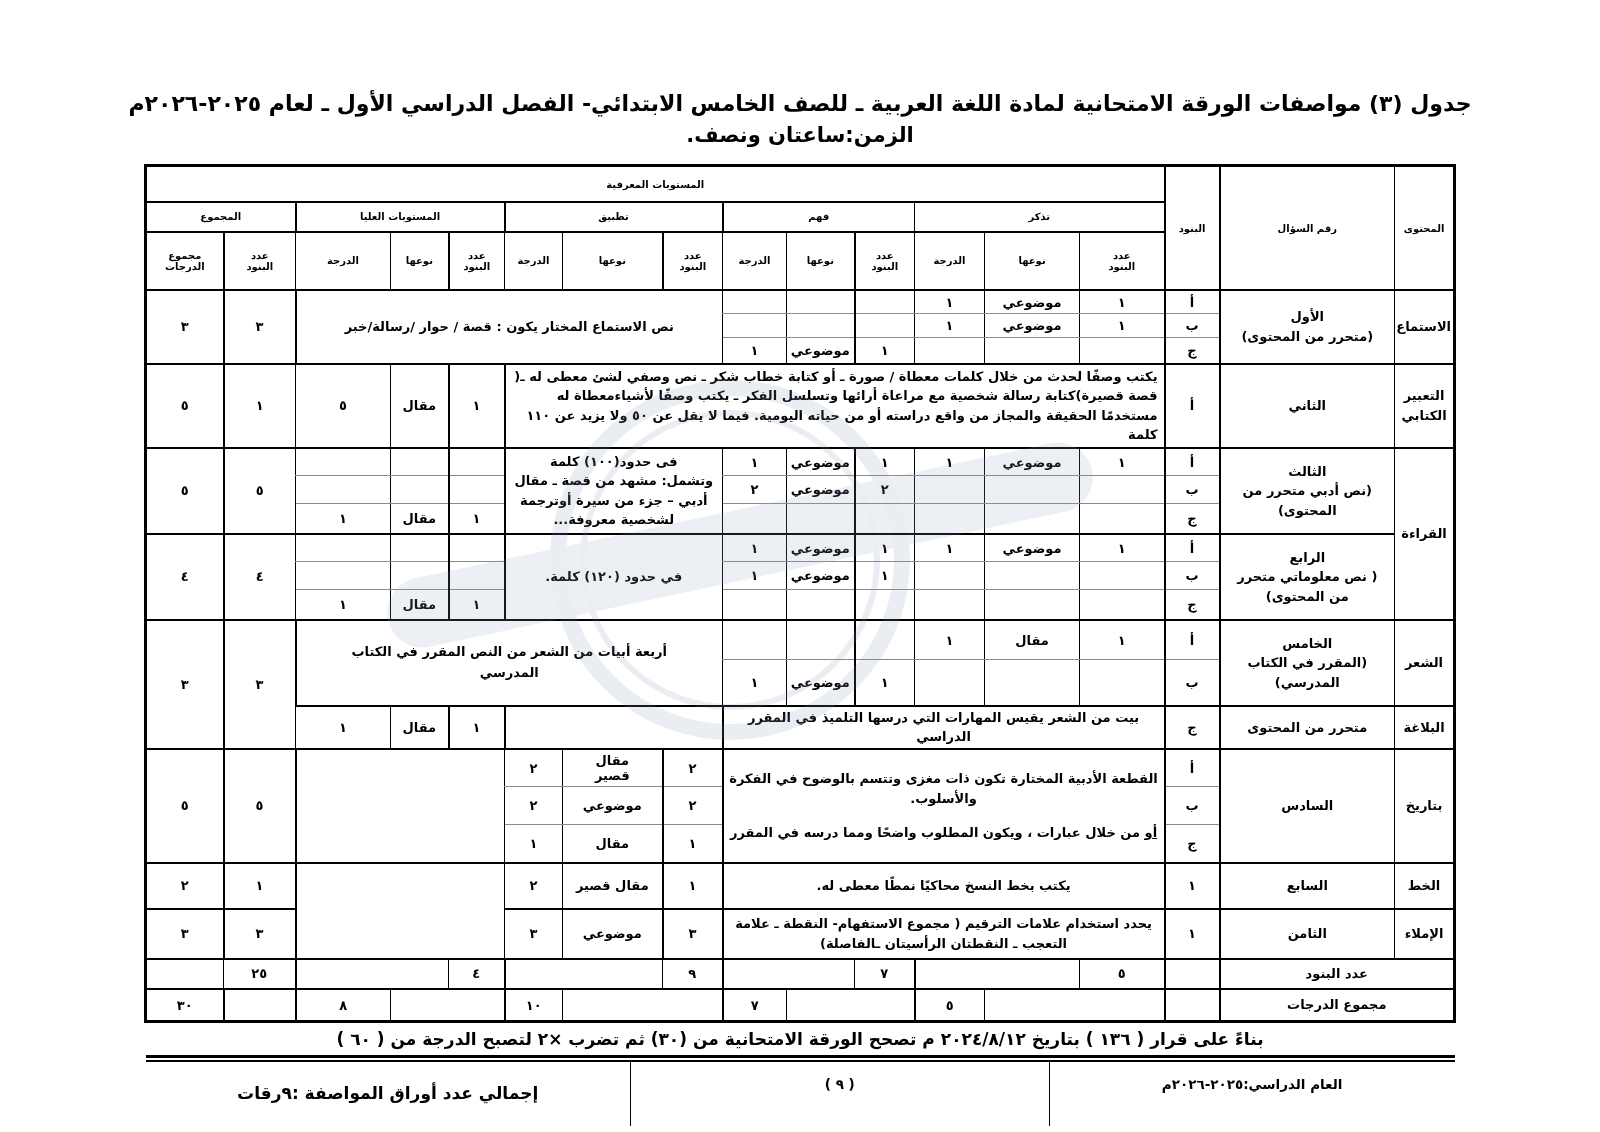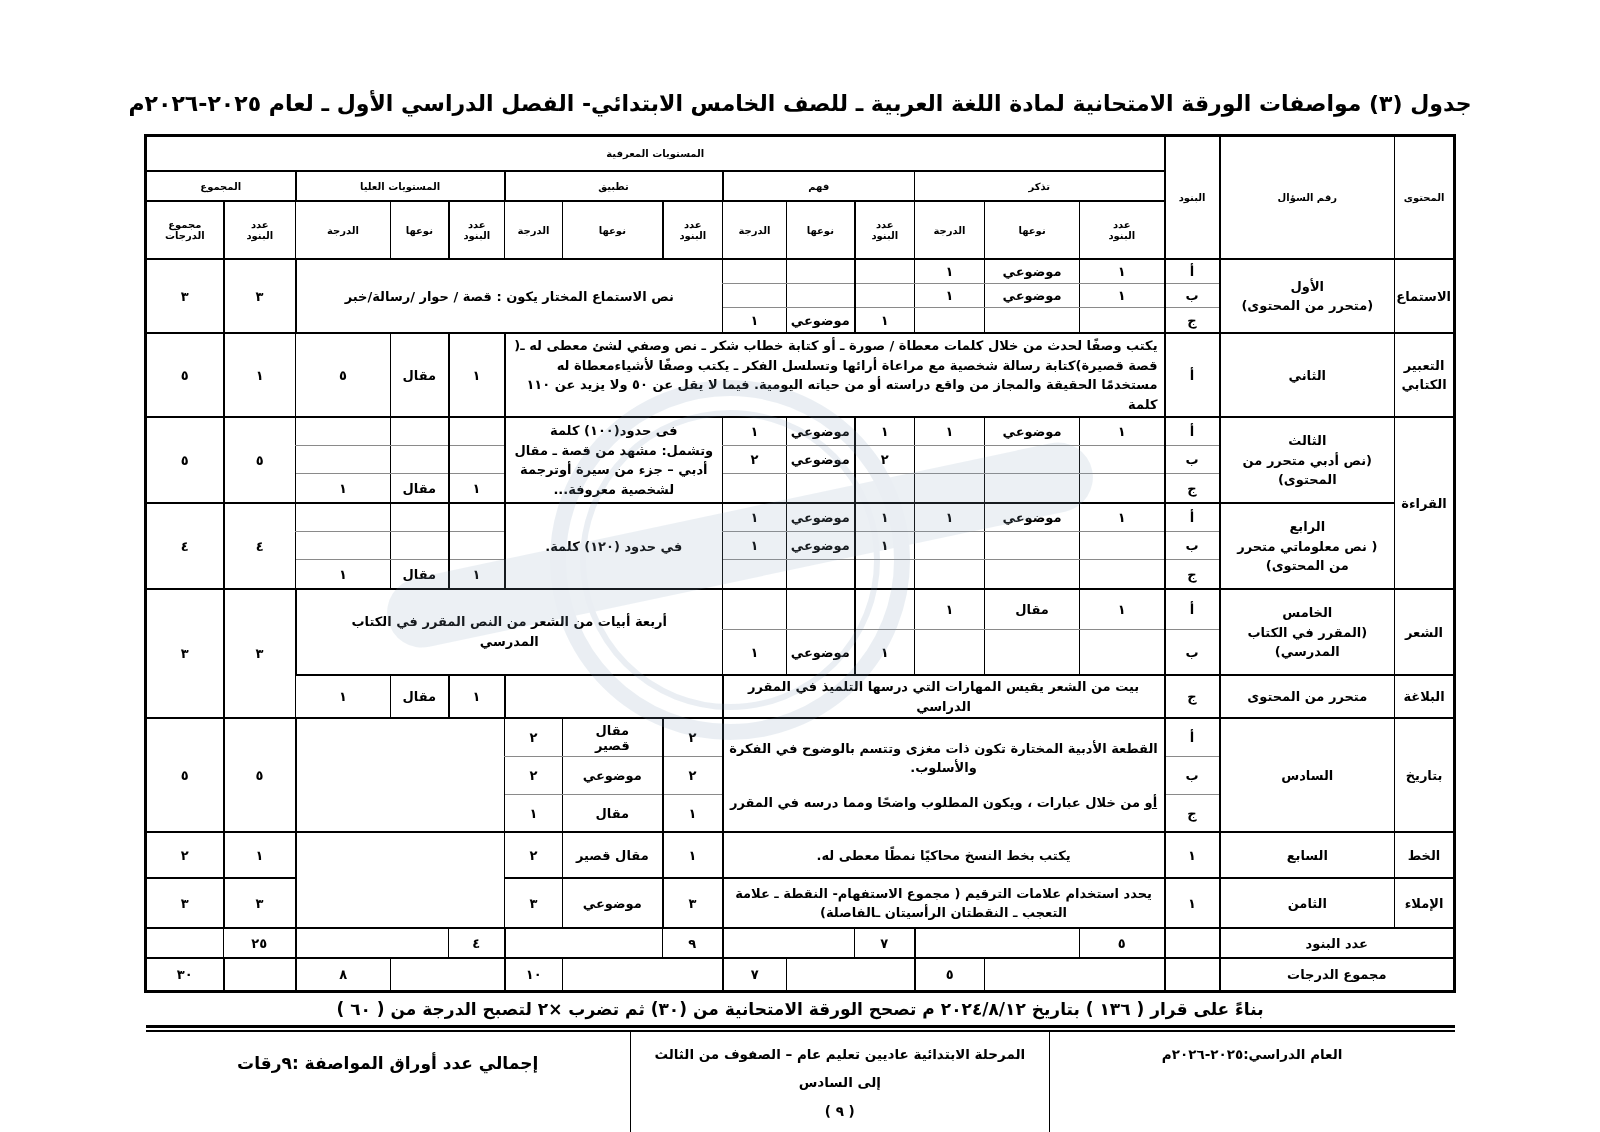--- a/index.html
+++ b/index.html
@@ -87,20 +87,21 @@
 <body>
 
 <div class="watermark">
   <div class="wm-band"></div>
   <div class="wm-circle1"></div>
   <div class="wm-circle2"></div>
 </div>
 
 <div class="title-block">
   <div class="title-line1">جدول (٣) مواصفات الورقة الامتحانية لمادة اللغة العربية ـ للصف الخامس الابتدائي- الفصل الدراسي الأول ـ لعام  ٢٠٢٥-٢٠٢٦م</div>
+  <div class="title-line2">الزمن:ساعتان ونصف.</div>
 </div>
 
 <table class="spec">
   <colgroup>
     <col style="width:60px">
       <col style="width:175px">
       <col style="width:55px">
     <col style="width:85px">
       <col style="width:95px">
       <col style="width:70px">
@@ -425,19 +426,18 @@
 
 <div class="footnote">بناءً على قرار ( ١٣٦ ) بتاريخ ٢٠٢٤/٨/١٢ م تصحح الورقة الامتحانية من (٣٠) ثم تضرب ×٢ لتصبح الدرجة من ( ٦٠ )</div>
 
 <div class="rule-double"></div>
 
 <div class="footer">
   <div class="sec sec-right">
     <div>العام الدراسي:٢٠٢٥-٢٠٢٦م</div>
   </div>
   <div class="sec sec-mid">
-    <div>المرحلة الابتدائية عاديين تعليم عام  – الصفوف من الثالث إلى السادس</div>
     <div>( ٩ )</div>
   </div>
   <div class="sec sec-left">
     <div>إجمالي عدد أوراق المواصفة :٩رقات</div>
   </div>
 </div>
 
 </body></html>

